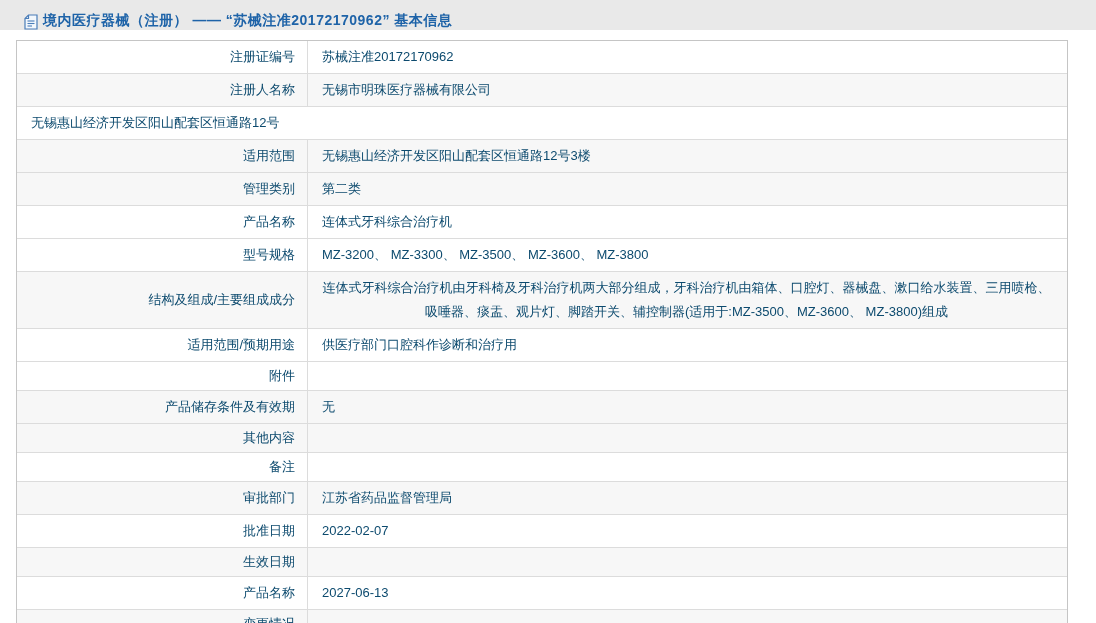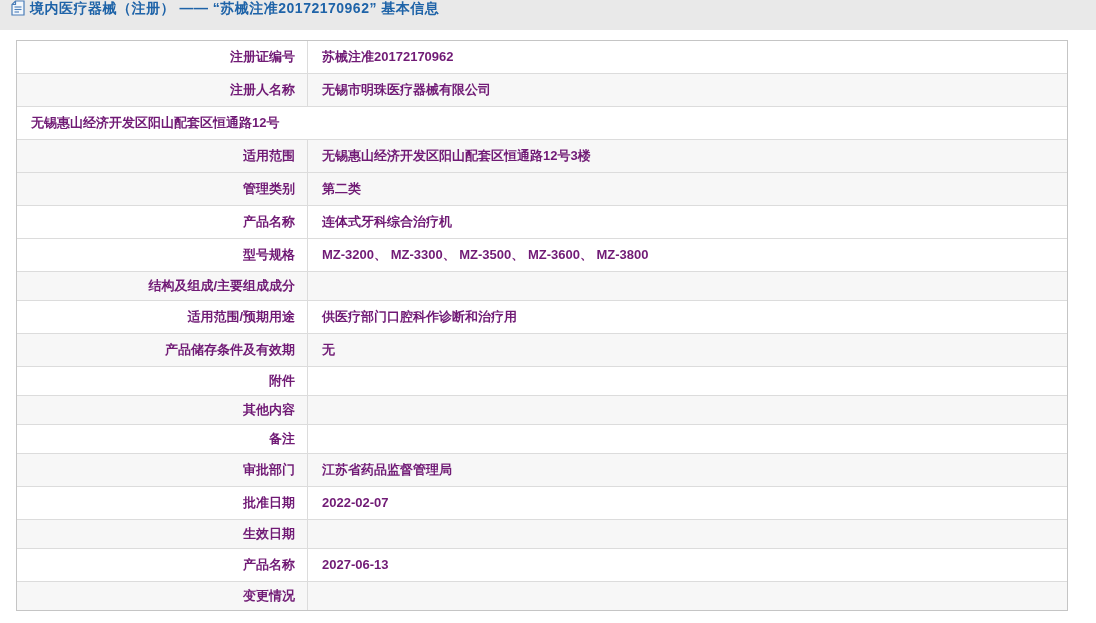--- a/index.html
+++ b/index.html
@@ -6,22 +6,22 @@
   html, body {
     width: 1096px; height: 623px;
     background: #ffffff;
     font-family: "Liberation Sans", "DejaVu Sans", sans-serif;
     overflow: hidden;
   }
   .titlebar {
     height: 30px;
     background: #e9e9e9;
     display: flex;
-    align-items: flex-start;
-    padding-left: 11px;
+    align-items: flex-end;
+    padding-left: 24px;
   }
   .doc-icon { display: inline-flex; margin-right: 5px; }
   .page-title {
     font-size: 14px;
     font-weight: bold;
     color: #1e63a8;
     letter-spacing: 0.5px;
   }
   .info-table {
     margin: 10px 0 0 16px;
@@ -32,23 +32,22 @@
   .row {
     display: flex;
     min-height: 28px;
     border-bottom: 1px solid #dcdcdc;
     background: #ffffff;
   }
   .row:last-child { border-bottom: none; }
   .row.alt { background: #f7f7f7; }
   .cell {
     font-size: 13px;
-    color: #701a75;
+    color: #0c4a6e;
     line-height: 24px;
-    font-weight: bold;
   }
   .cell.label {
     width: 291px;
     flex: 0 0 291px;
     border-right: 1px solid #dcdcdc;
     display: flex;
     align-items: center;
     justify-content: flex-end;
     text-align: right;
     padding: 2px 12px 2px 6px;
@@ -135,49 +134,52 @@
       </div>
     <div class="cell value">
         <span class="val-text">MZ-3200、 MZ-3300、 MZ-3500、 MZ-3600、 MZ-3800</span>
       </div>
   </div>
 
   <div class="row alt">
     <div class="cell label">
         <span>结构及组成/主要组成成分</span>
       </div>
+    <div class="cell value">
+        <span class="val-text">连体式牙科综合治疗机由牙科椅及牙科治疗机两大部分组成，牙科治疗机由箱体、口腔灯、器械盘、漱口给水装置、三用喷枪、吸唾器、痰盂、观片灯、脚踏开关、辅控制器(适用于:MZ-3500、MZ-3600、 MZ-3800)组成</span>
+      </div>
   </div>
 
   <div class="row">
     <div class="cell label">
         <span>适用范围/预期用途</span>
       </div>
     <div class="cell value">
         <span class="val-text">供医疗部门口腔科作诊断和治疗用</span>
       </div>
   </div>
 
+  <div class="row">
+    <div class="cell label">
+        <span>附件</span>
+      </div>
+    <div class="cell value">
+        <span class="val-text"></span>
+      </div>
+  </div>
+
   <div class="row alt">
     <div class="cell label">
         <span>产品储存条件及有效期</span>
       </div>
     <div class="cell value">
         <span class="val-text">无</span>
       </div>
   </div>
 
-  <div class="row">
-    <div class="cell label">
-        <span>附件</span>
-      </div>
-    <div class="cell value">
-        <span class="val-text"></span>
-      </div>
-  </div>
-
   <div class="row alt">
     <div class="cell label">
         <span>其他内容</span>
       </div>
     <div class="cell value">
         <span class="val-text"></span>
       </div>
   </div>
 
   <div class="row">

